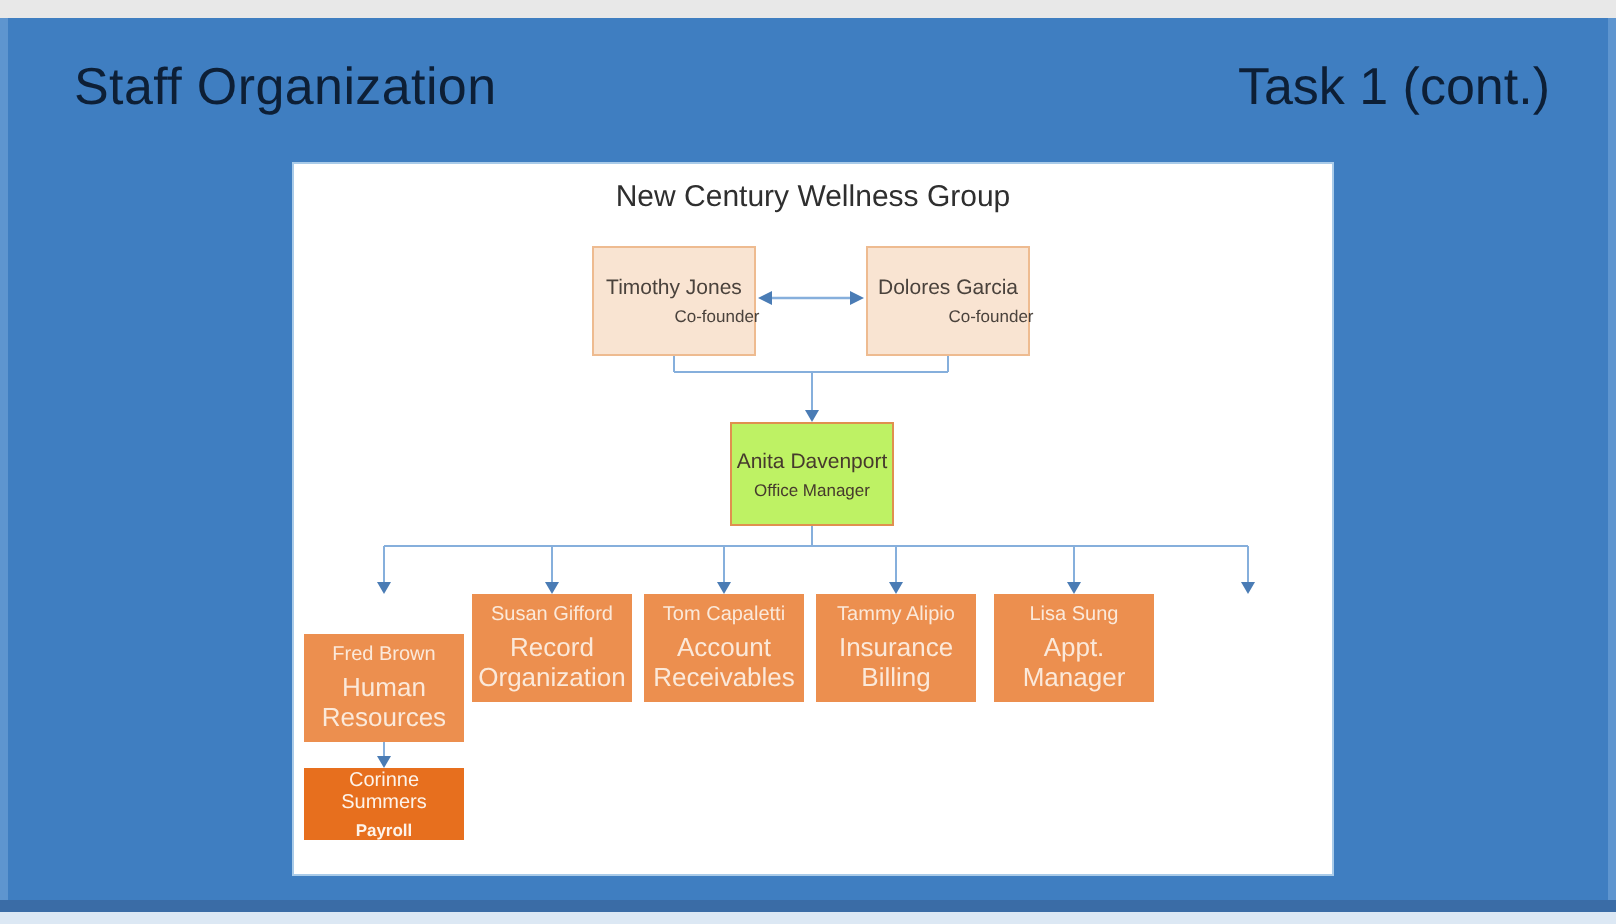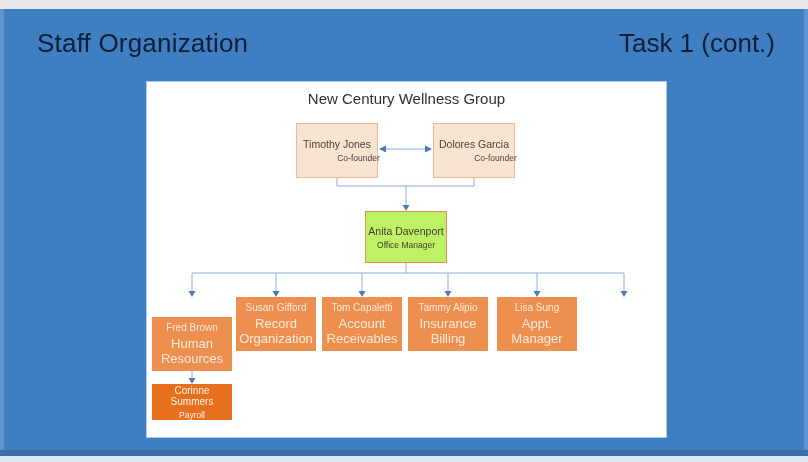--- a/index.html
+++ b/index.html
@@ -39,21 +39,21 @@
   .staff .r { font-size:13px; }
   .s0 { left:5px;margin-top:20px; }
   .s1 { left:89px; }
   .s2 { left:175px; }
   .s3 { left:261px; }
   .s4 { left:350px; }
   .s5 { left:437px; }
 
   .payroll { left:5px; top:302px; width:80px; height:36px; background:#e76f1e; color:#fdf3ea; }
   .payroll .n { font-size:10px; }
-  .payroll .r { font-size:8.5px; }
+  .payroll .r { font-size:8.5px;font-weight:bold; }
 </style>
 </head>
 <body>
 
 <div class="root">
   <div class="topbar"></div>
   <div class="edge-left"></div>
   <div class="edge-right"></div>
   <div class="edge-bottom-dark"></div>
   <div class="edge-bottom-light"></div>

